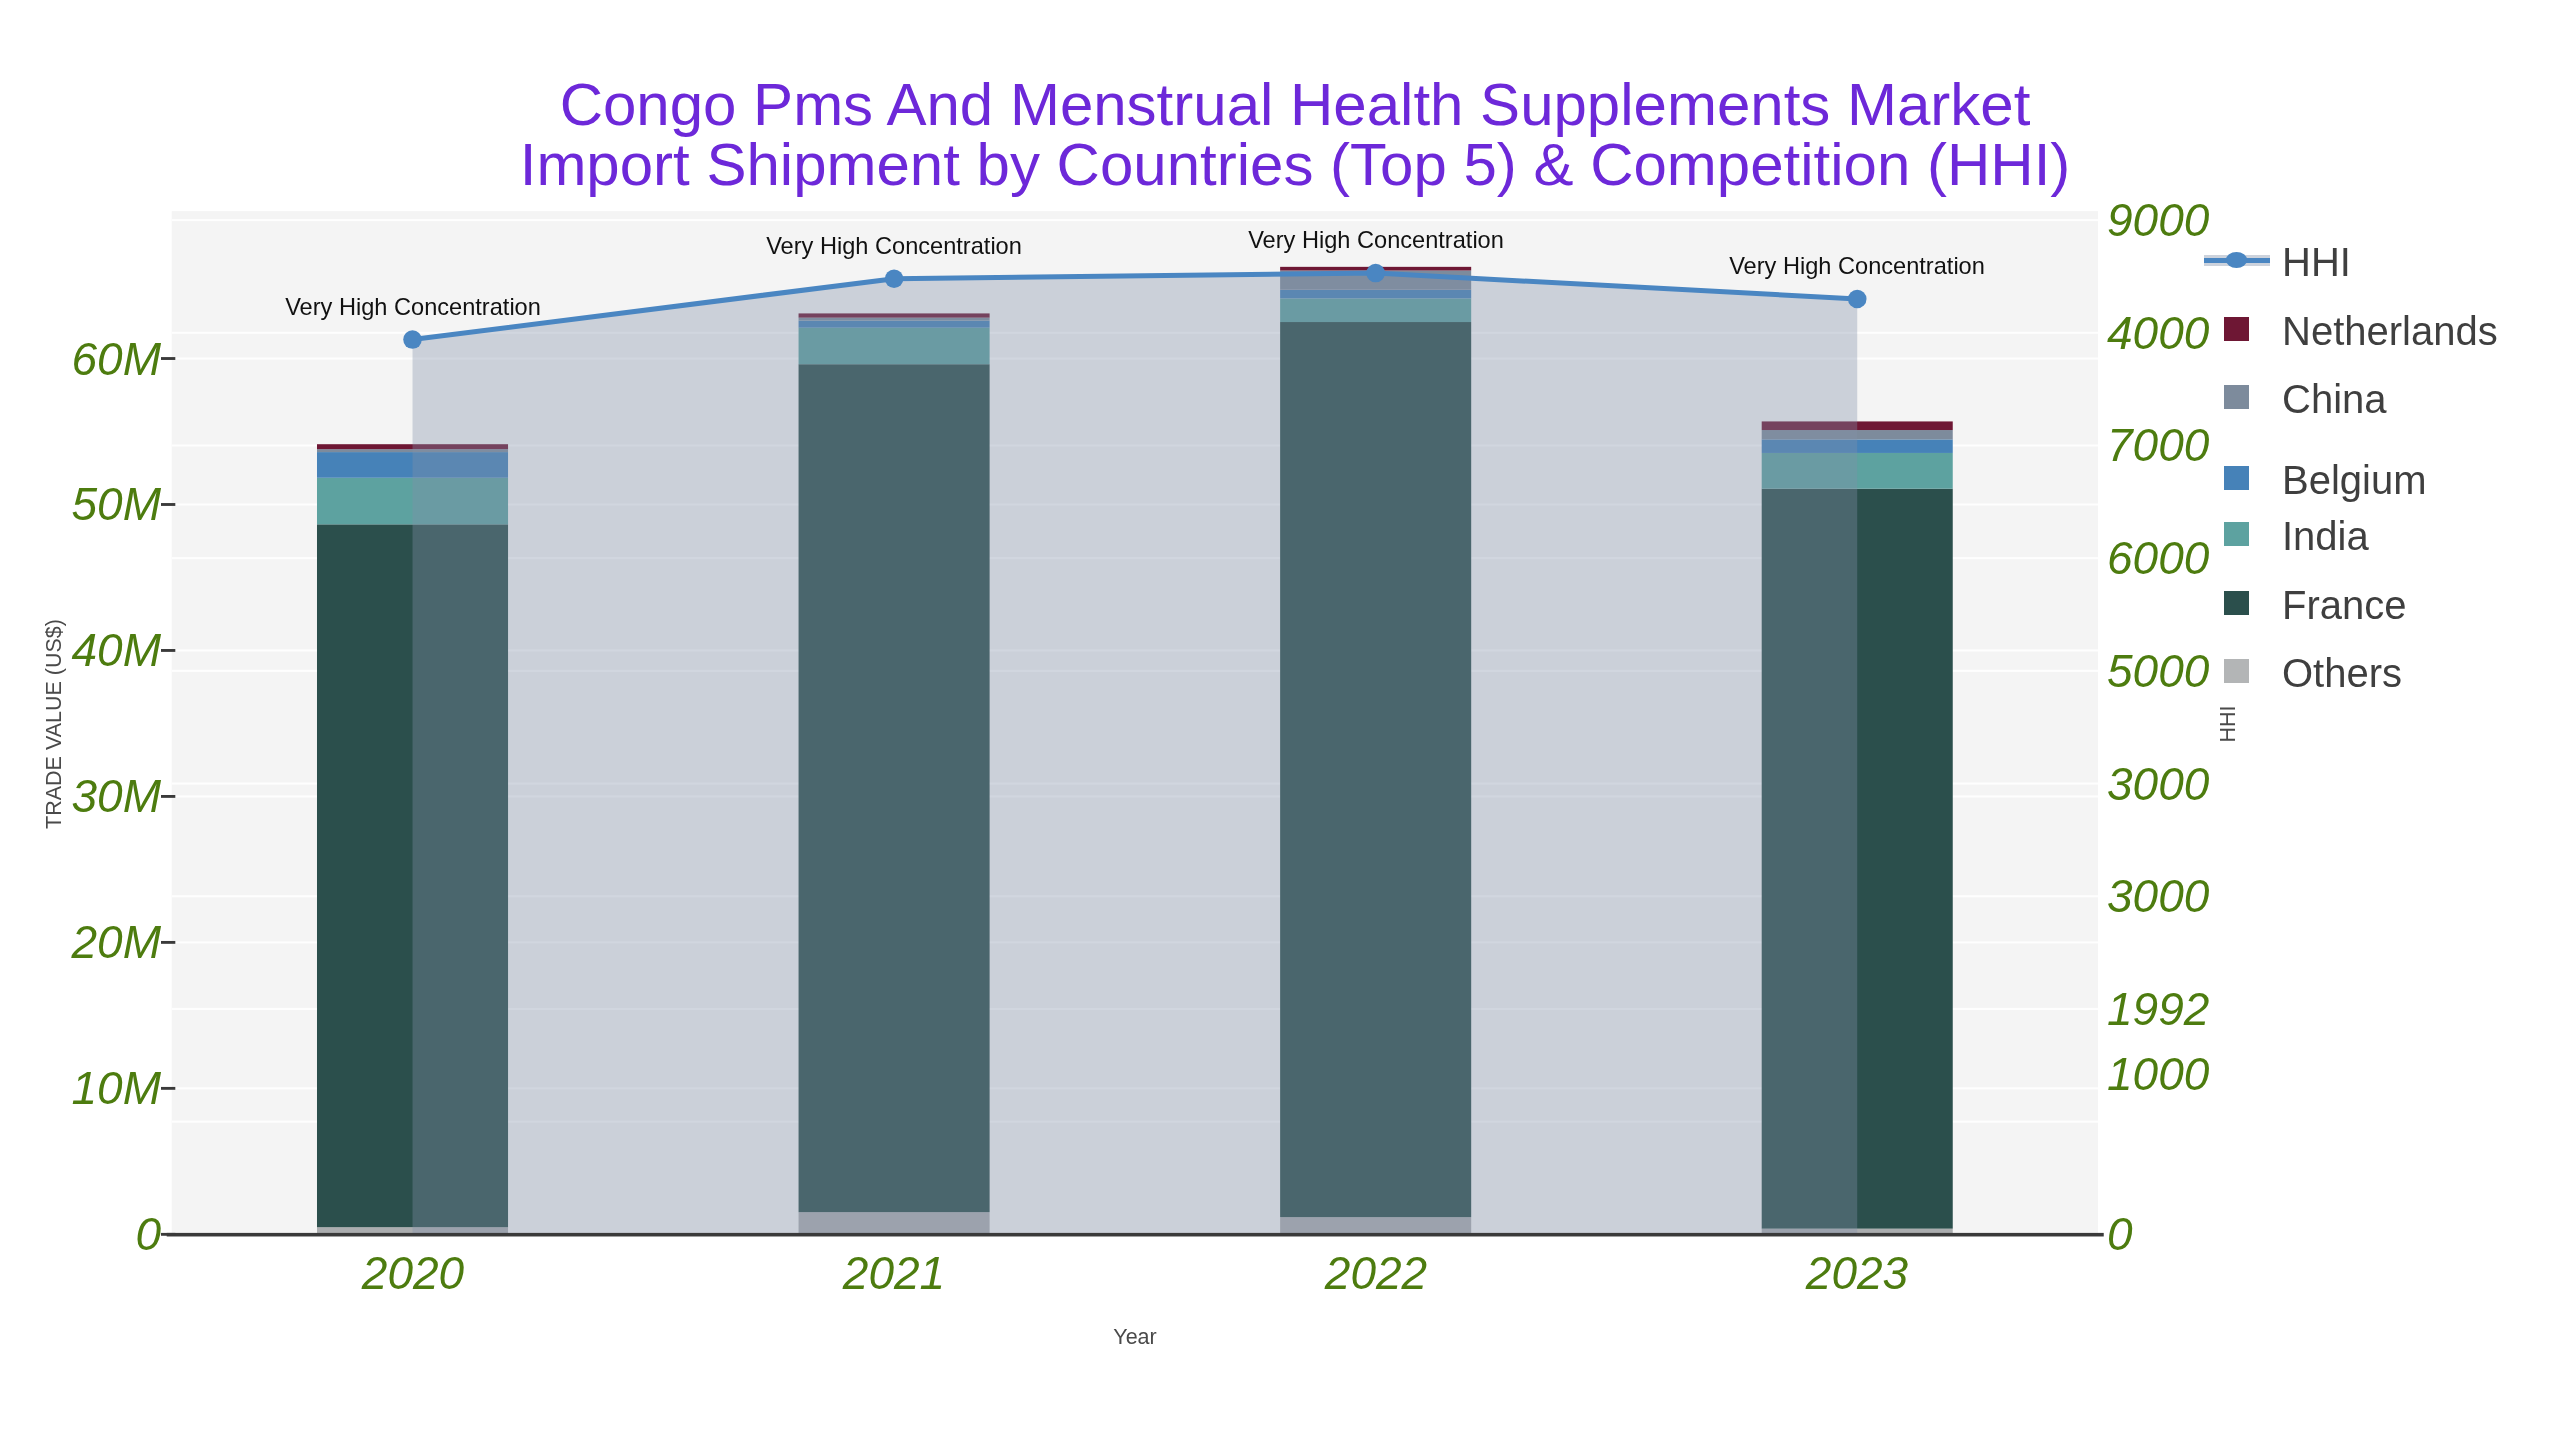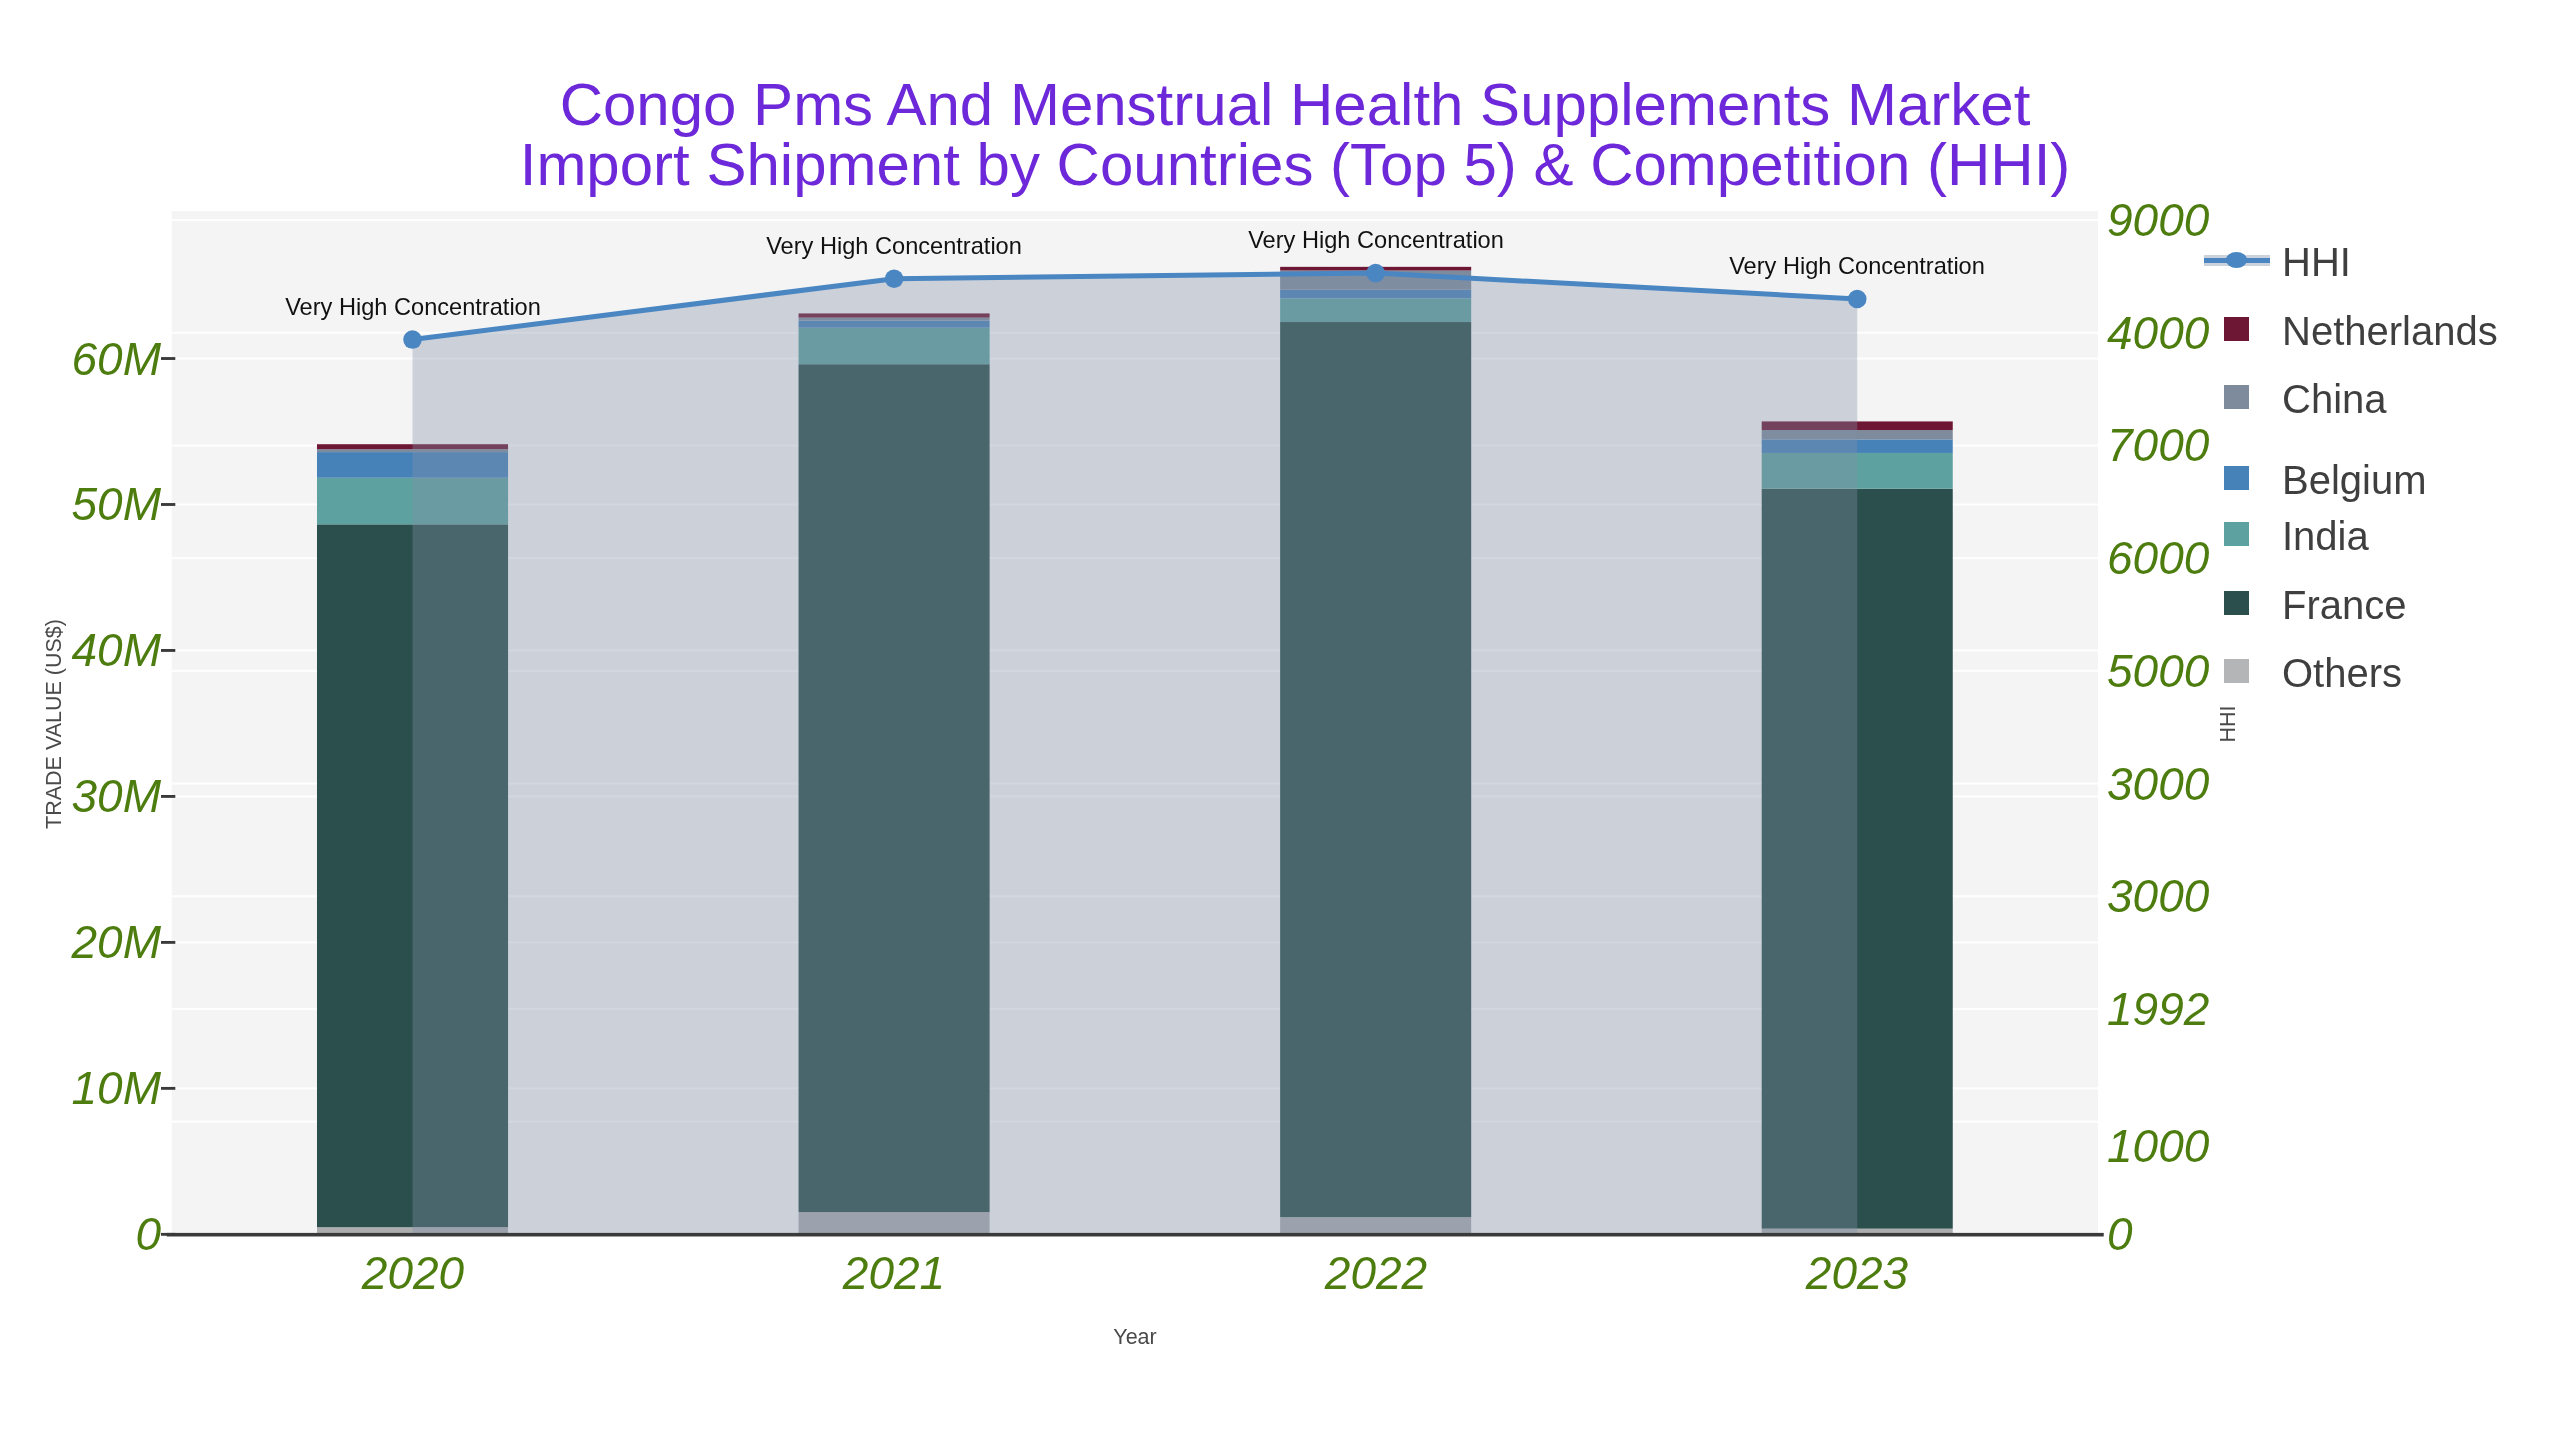--- a/index.html
+++ b/index.html
@@ -93,21 +93,21 @@
 
   <div id="ticks">
       <div class="tick left" style="left:18px;top:1234px;">0</div>
       <div class="tick left" style="left:18px;top:1088px;">10M</div>
       <div class="tick left" style="left:18px;top:942px;">20M</div>
       <div class="tick left" style="left:18px;top:796px;">30M</div>
       <div class="tick left" style="left:18px;top:650px;">40M</div>
       <div class="tick left" style="left:18px;top:504px;">50M</div>
       <div class="tick left" style="left:18px;top:359px;">60M</div>
       <div class="tick right" style="left:2107px;top:1234px;">0</div>
-      <div class="tick right" style="left:2107px;top:1146px;text-align:center;">1000</div>
+      <div class="tick right" style="left:2107px;top:1074px;text-align:center;">1000</div>
       <div class="tick right" style="left:2107px;top:1009px;">1992</div>
       <div class="tick right" style="left:2107px;top:896px;">3000</div>
       <div class="tick right" style="left:2107px;top:784px;">3000</div>
       <div class="tick right" style="left:2107px;top:671px;">5000</div>
       <div class="tick right" style="left:2107px;top:558px;">6000</div>
       <div class="tick right" style="left:2107px;top:445px;">7000</div>
       <div class="tick right" style="left:2107px;top:333px;">4000</div>
       <div class="tick right" style="left:2107px;top:220px;">9000</div>
       <div class="tick year" style="left:413px;top:1246px;">2020</div>
       <div class="tick year" style="left:894px;top:1246px;">2021</div>

